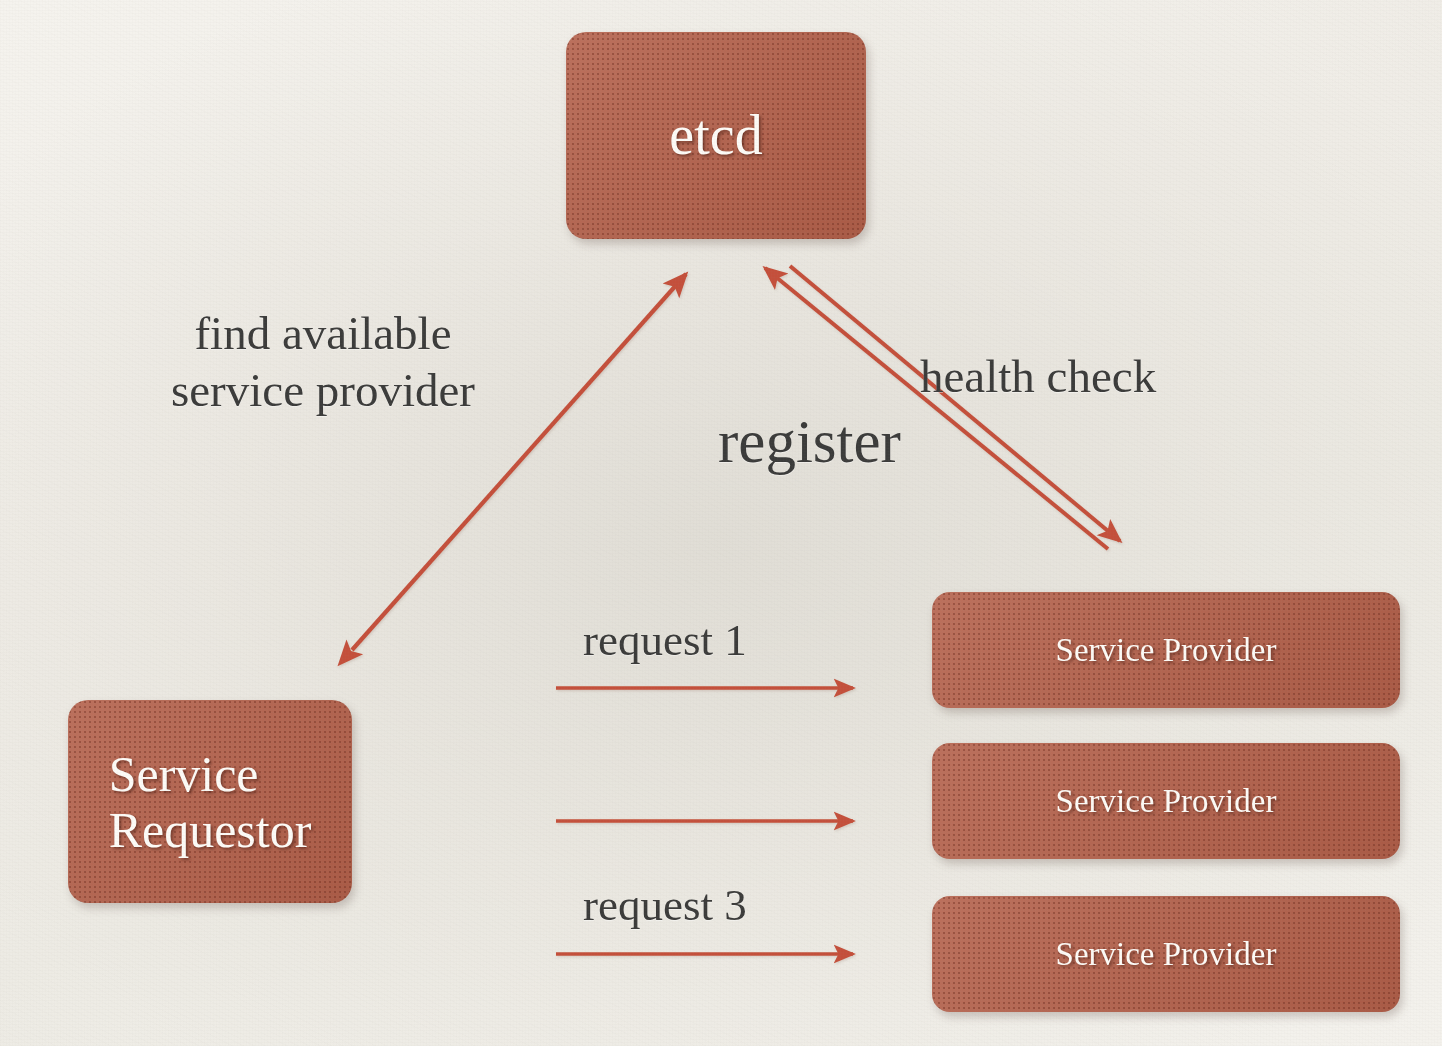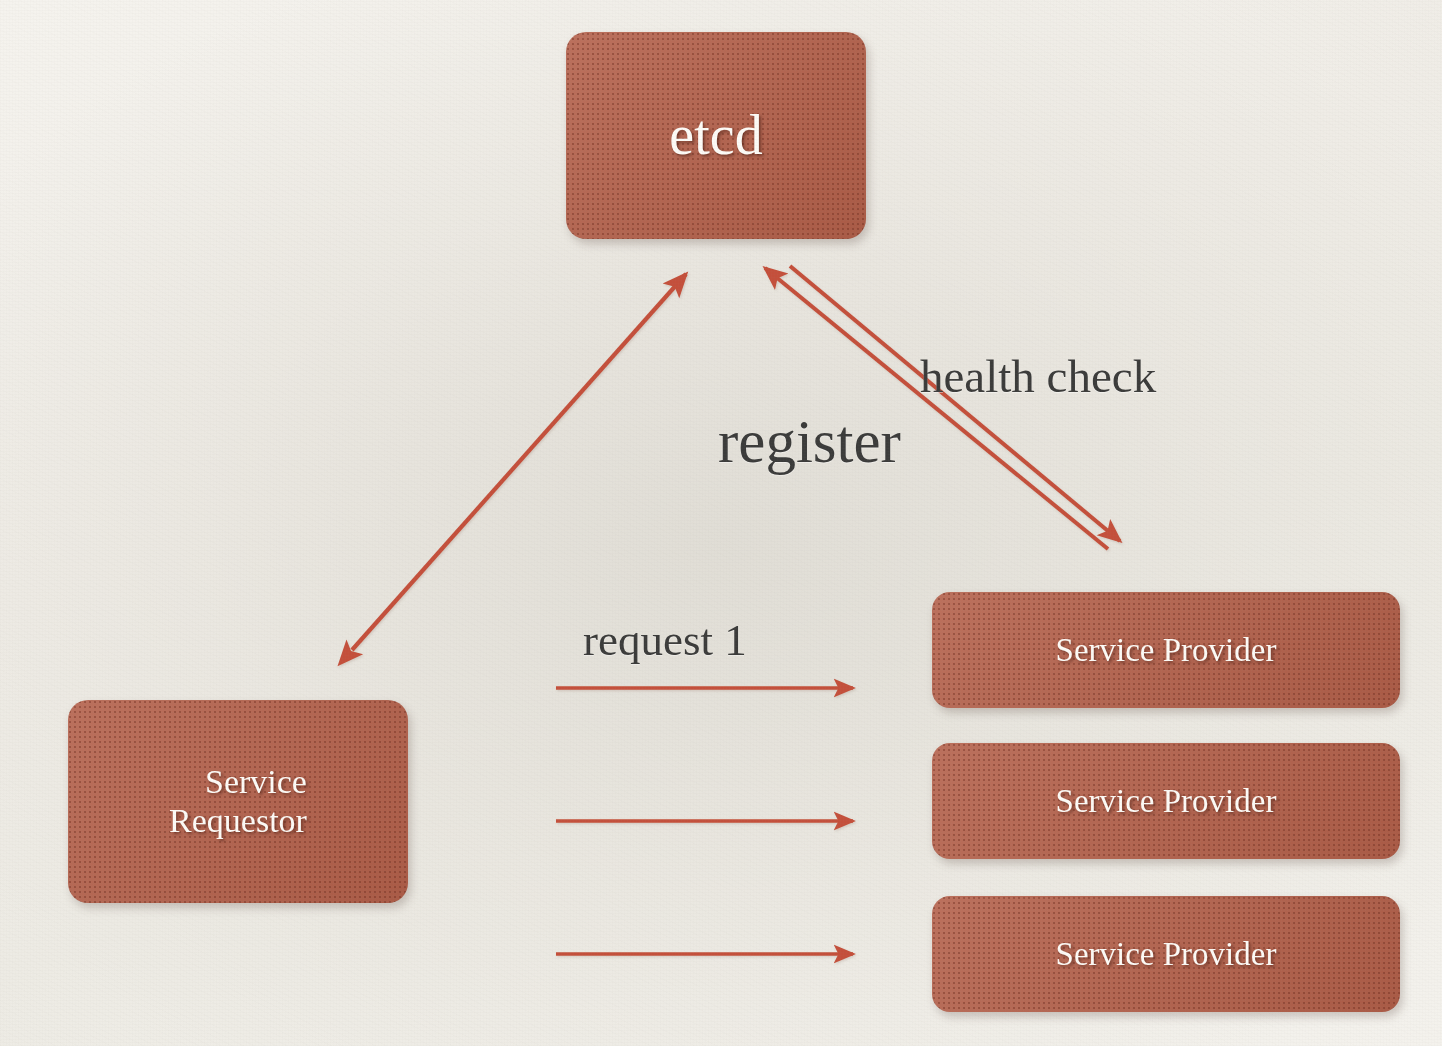--- a/index.html
+++ b/index.html
@@ -40,36 +40,36 @@
         rgba(255,255,255,0.0) 1px, rgba(255,255,255,0.0) 5px);
   }
 
   
   .node {
     position: absolute;
     box-sizing: border-box;
     display: flex;
     align-items: center;
     justify-content: center;
-    text-align: right;
+    text-align: left;
     border-radius: 20px;
     color: #fdfbf7;
     background-color: #b4604a;
     background-image:
       radial-gradient(circle at 2px 2px, rgba(110,44,30,0.42) 1.15px, rgba(0,0,0,0) 1.5px),
       linear-gradient(135deg, rgba(255,255,255,0.10) 0%, rgba(0,0,0,0.06) 100%);
     background-size: 5px 5px, 100% 100%;
     box-shadow: 3px 5px 9px rgba(90,70,60,0.26);
     text-shadow: 2px 2px 3px rgba(70,28,18,0.55);
     line-height: 1.12;
     white-space: pre-line;
     user-select: none;
   }
   .node-etcd      { left: 566px;  top: 32px;   width: 300px; height: 207px; font-size: 56px; }
-  .node-requestor { left: 68px;   top: 700px;  width: 340px; height: 203px; font-size: 34px; }
+  .node-requestor { left: 68px;   top: 700px;  width: 284px; height: 203px; font-size: 50px; }
   .node-provider  { left: 932px;  width: 468px; height: 116px; font-size: 33px; border-radius: 18px; }
   .sp-1 { top: 592px; }
   .sp-2 { top: 743px; }
   .sp-3 { top: 896px; }
 
   
   .label {
     position: absolute;
     color: #3b3b3a;
     white-space: pre-line;
@@ -129,23 +129,26 @@
 
   <div class="node node-requestor">Service
 Requestor</div>
 
   <div class="node node-provider sp-1">Service Provider</div>
 
   <div class="node node-provider sp-2">Service Provider</div>
 
   <div class="node node-provider sp-3">Service Provider</div>
 
+  <div class="label lbl-find">find available
+service provider</div>
 
   <div class="label lbl-health">health check</div>
 
   <div class="label lbl-register">register</div>
 
   <div class="label lbl-req1">request 1</div>
 
 
+  <div class="label lbl-req3">request 3</div>
 
   <div id="grain"></div>
 </div>
 
 </body></html>

